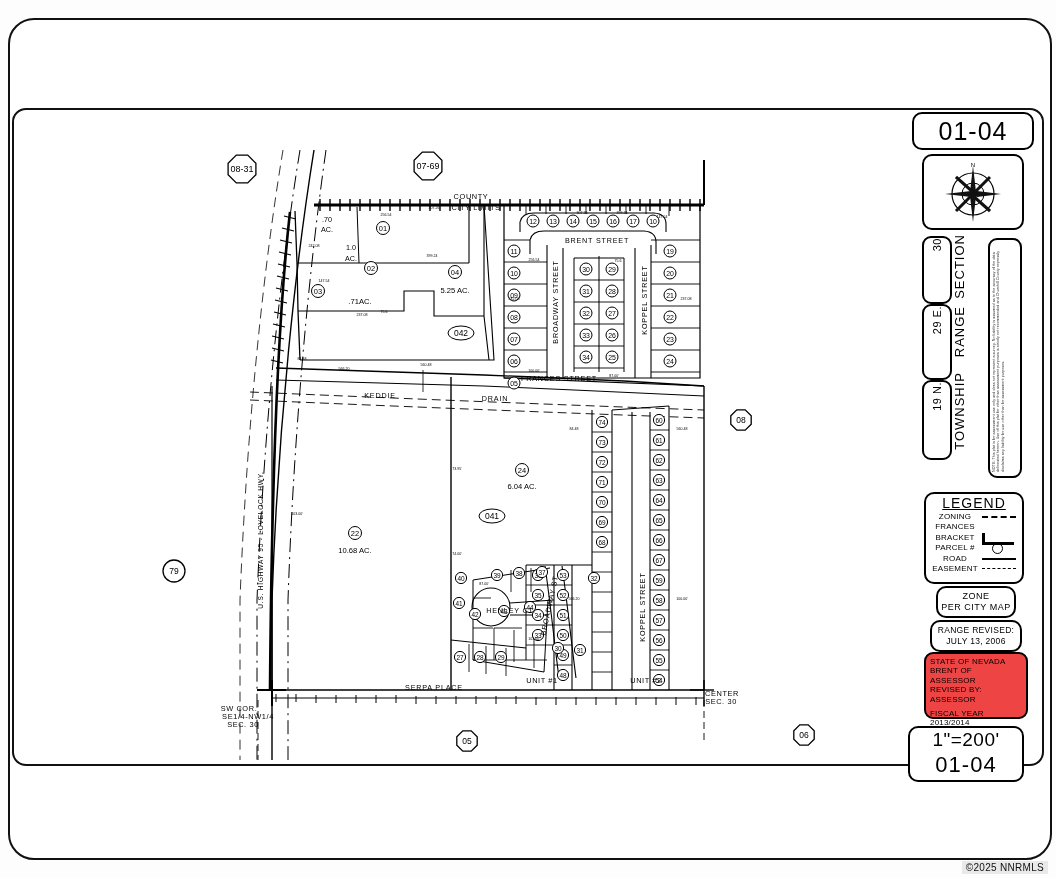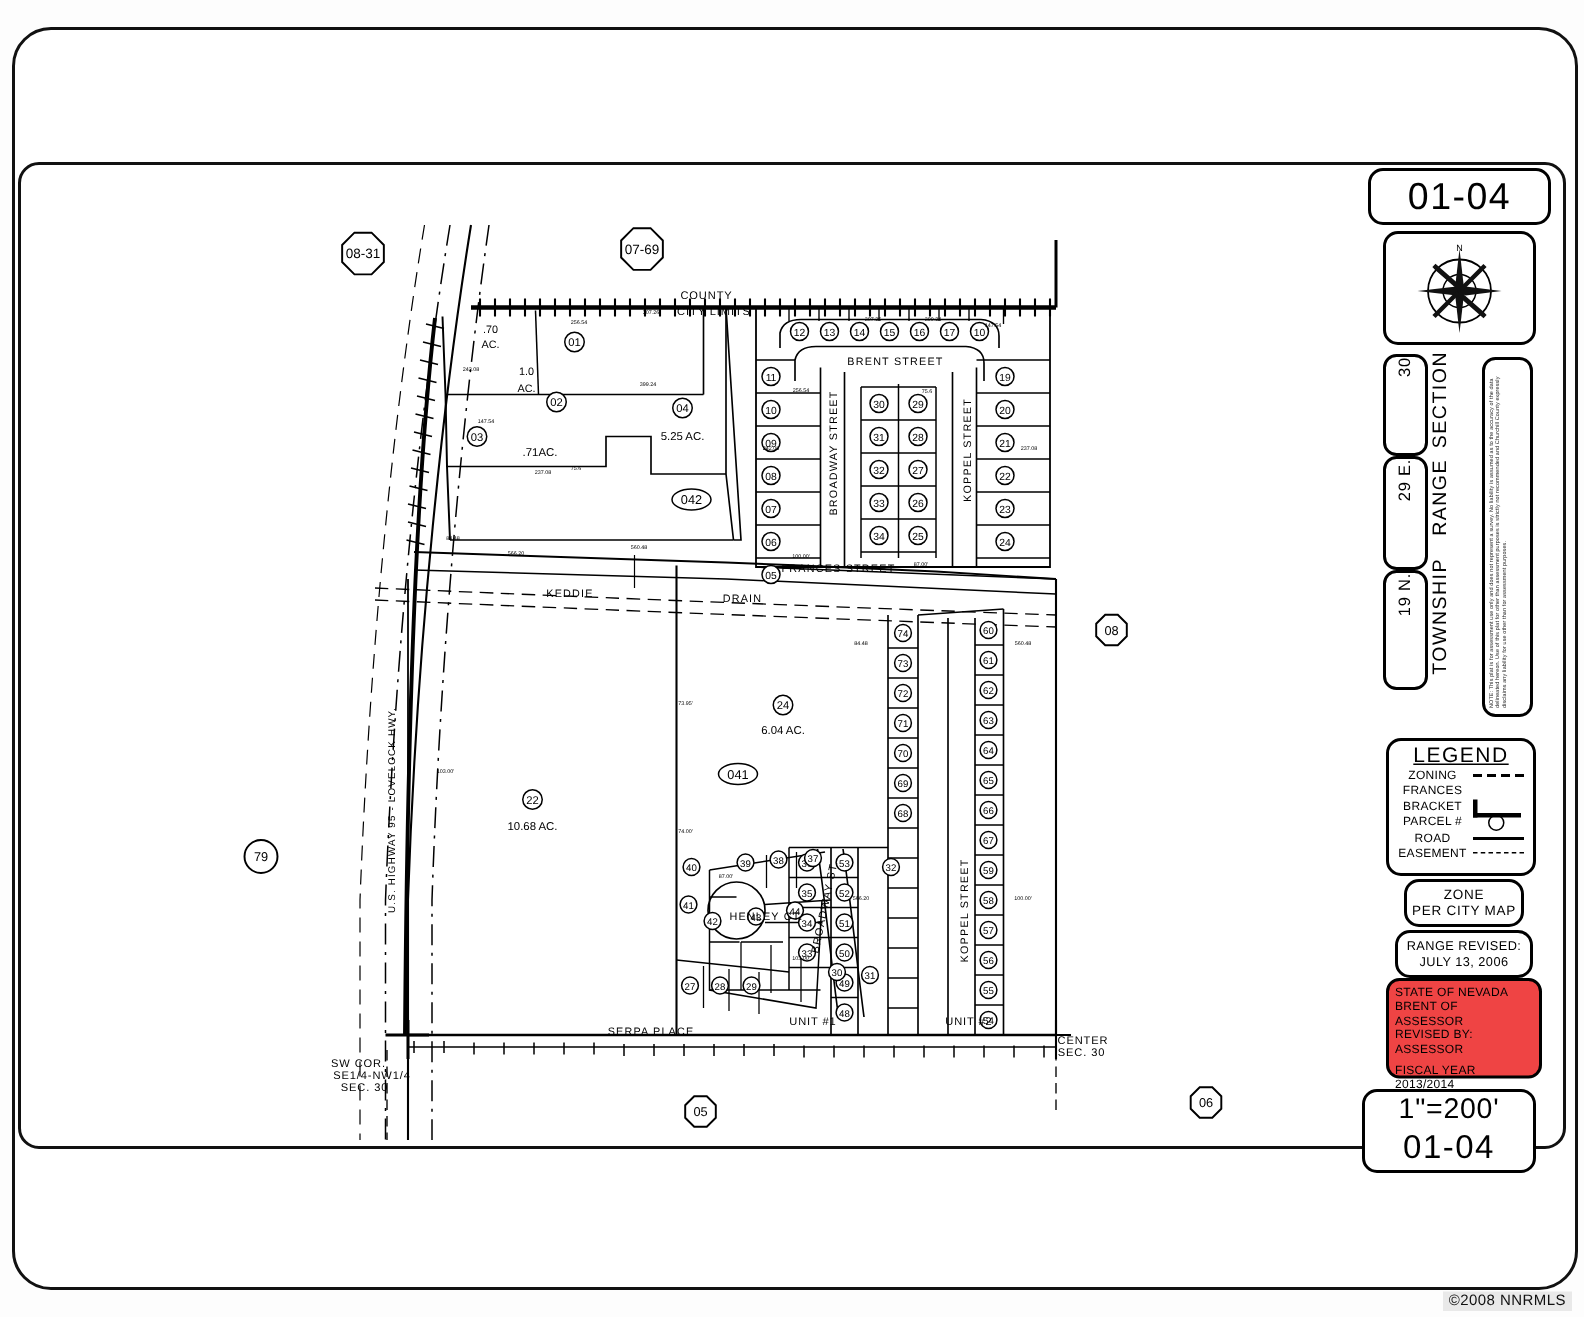--- a/index.html
+++ b/index.html
@@ -544,14 +544,14 @@
     <div class="gap"></div>
     <div>FISCAL YEAR</div>
     <div>2013/2014</div>
   </div>
 
   <div class="scale-box">
     <div class="s1">1"=200'</div>
     <div class="s2">01-04</div>
   </div>
 
-  <div class="wm">©2008 NNRMLS</div>
+  <div class="wm">©2025 NNRMLS</div>
 </div>
 
 </body></html>

